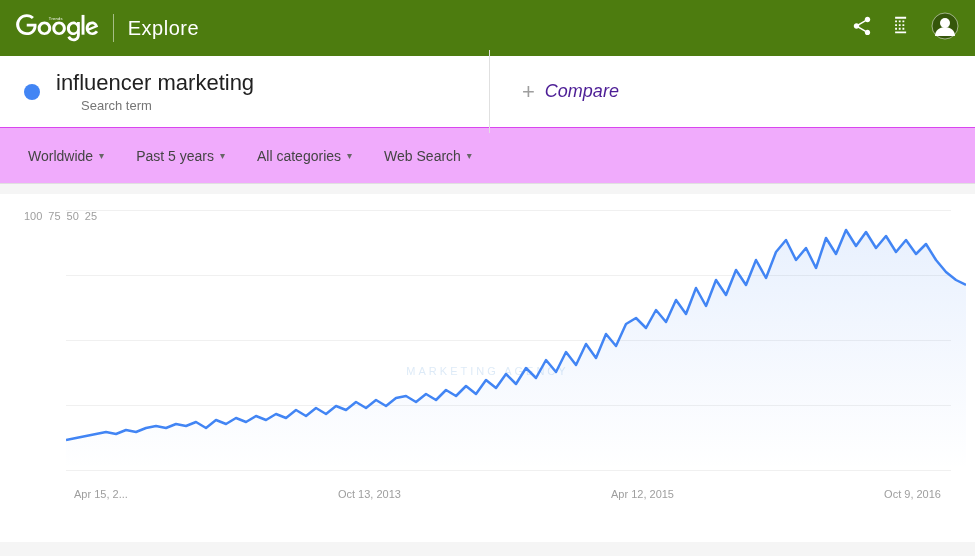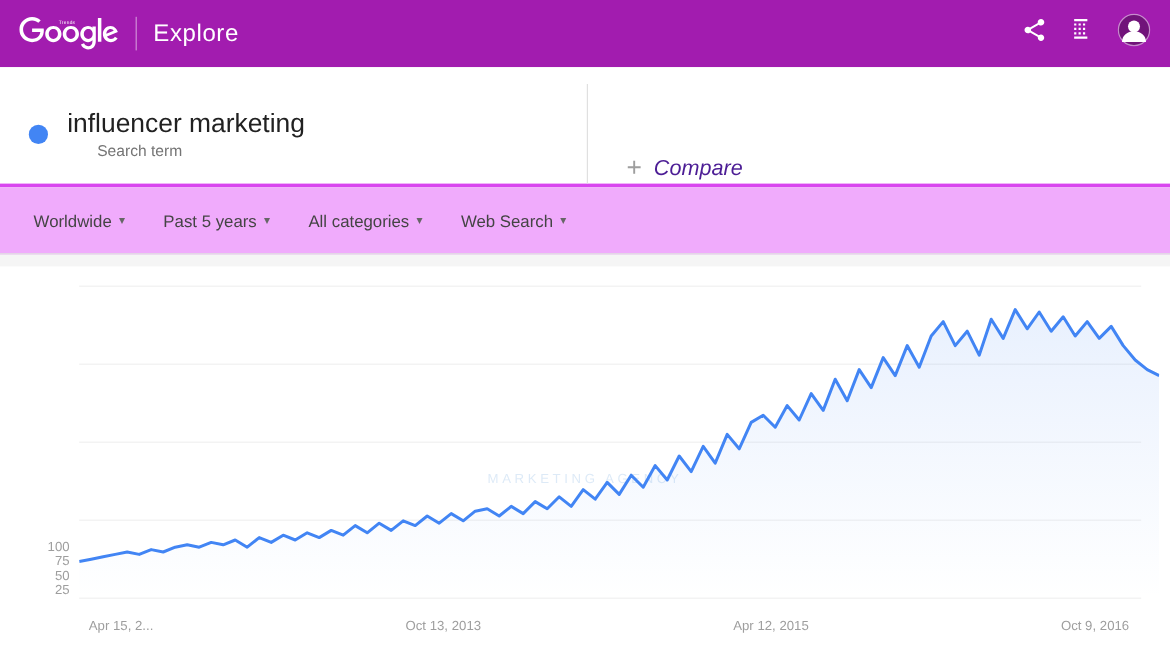--- a/index.html
+++ b/index.html
@@ -1,41 +1,41 @@
 <!DOCTYPE html>
 <html><head>
   <meta charset="utf-8">
   <style>
     * { margin: 0; padding: 0; box-sizing: border-box; }
     body { font-family: 'Arial', sans-serif; background: #f5f5f5; width: 975px; height: 556px; overflow: hidden; }
 
     
     .header {
-      background: #a21caf;
+      background: #4d7c0f;
       height: 56px;
       display: flex;
       align-items: center;
       padding: 0 16px;
       justify-content: space-between;
     }
     .header-left { display: flex; align-items: center; gap: 0; }
     .google-logo { display: flex; align-items: center; }
     .google-logo svg { height: 28px; }
     .divider-v { width: 1px; height: 28px; background: rgba(255,255,255,0.5); margin: 0 14px; }
     .header-explore { color: white; font-size: 20px; font-weight: 400; letter-spacing: 0.5px; }
     .header-icons { display: flex; align-items: center; gap: 18px; }
     .header-icon { color: white; cursor: pointer; font-size: 20px; }
 
     
     .search-area {
       background: white;
       display: flex;
-      align-items: flex-end;
-      border-bottom: 3px solid #d946ef;
-      height: 100px;
+      align-items: center;
+      border-bottom: 1px solid #d946ef;
+      height: 72px;
     }
     .search-term-box {
       flex: 0 0 490px;
       display: flex;
       align-items: center;
       padding: 20px 24px;
       border-right: 1px solid #e0e0e0;
     }
     .blue-dot {
       width: 16px; height: 16px;
@@ -123,21 +123,21 @@
       font-weight: 400; margin-top: 4px;
     }
 
     
     .y-axis {
       position: absolute;
       left: 0;
       top: 0;
       width: 40px;
       height: 260px;
-      display: flex; flex-direction: column; justify-content: flex-end;
+      display: flex; flex-direction: row; justify-content: space-between;
       padding: 0;
     }
     .y-label { font-size: 11px; color: #9e9e9e; text-align: right; padding-right: 6px; }
 
     
     .x-axis {
       position: absolute;
       bottom: 0;
       left: 40px;
       right: 0;

